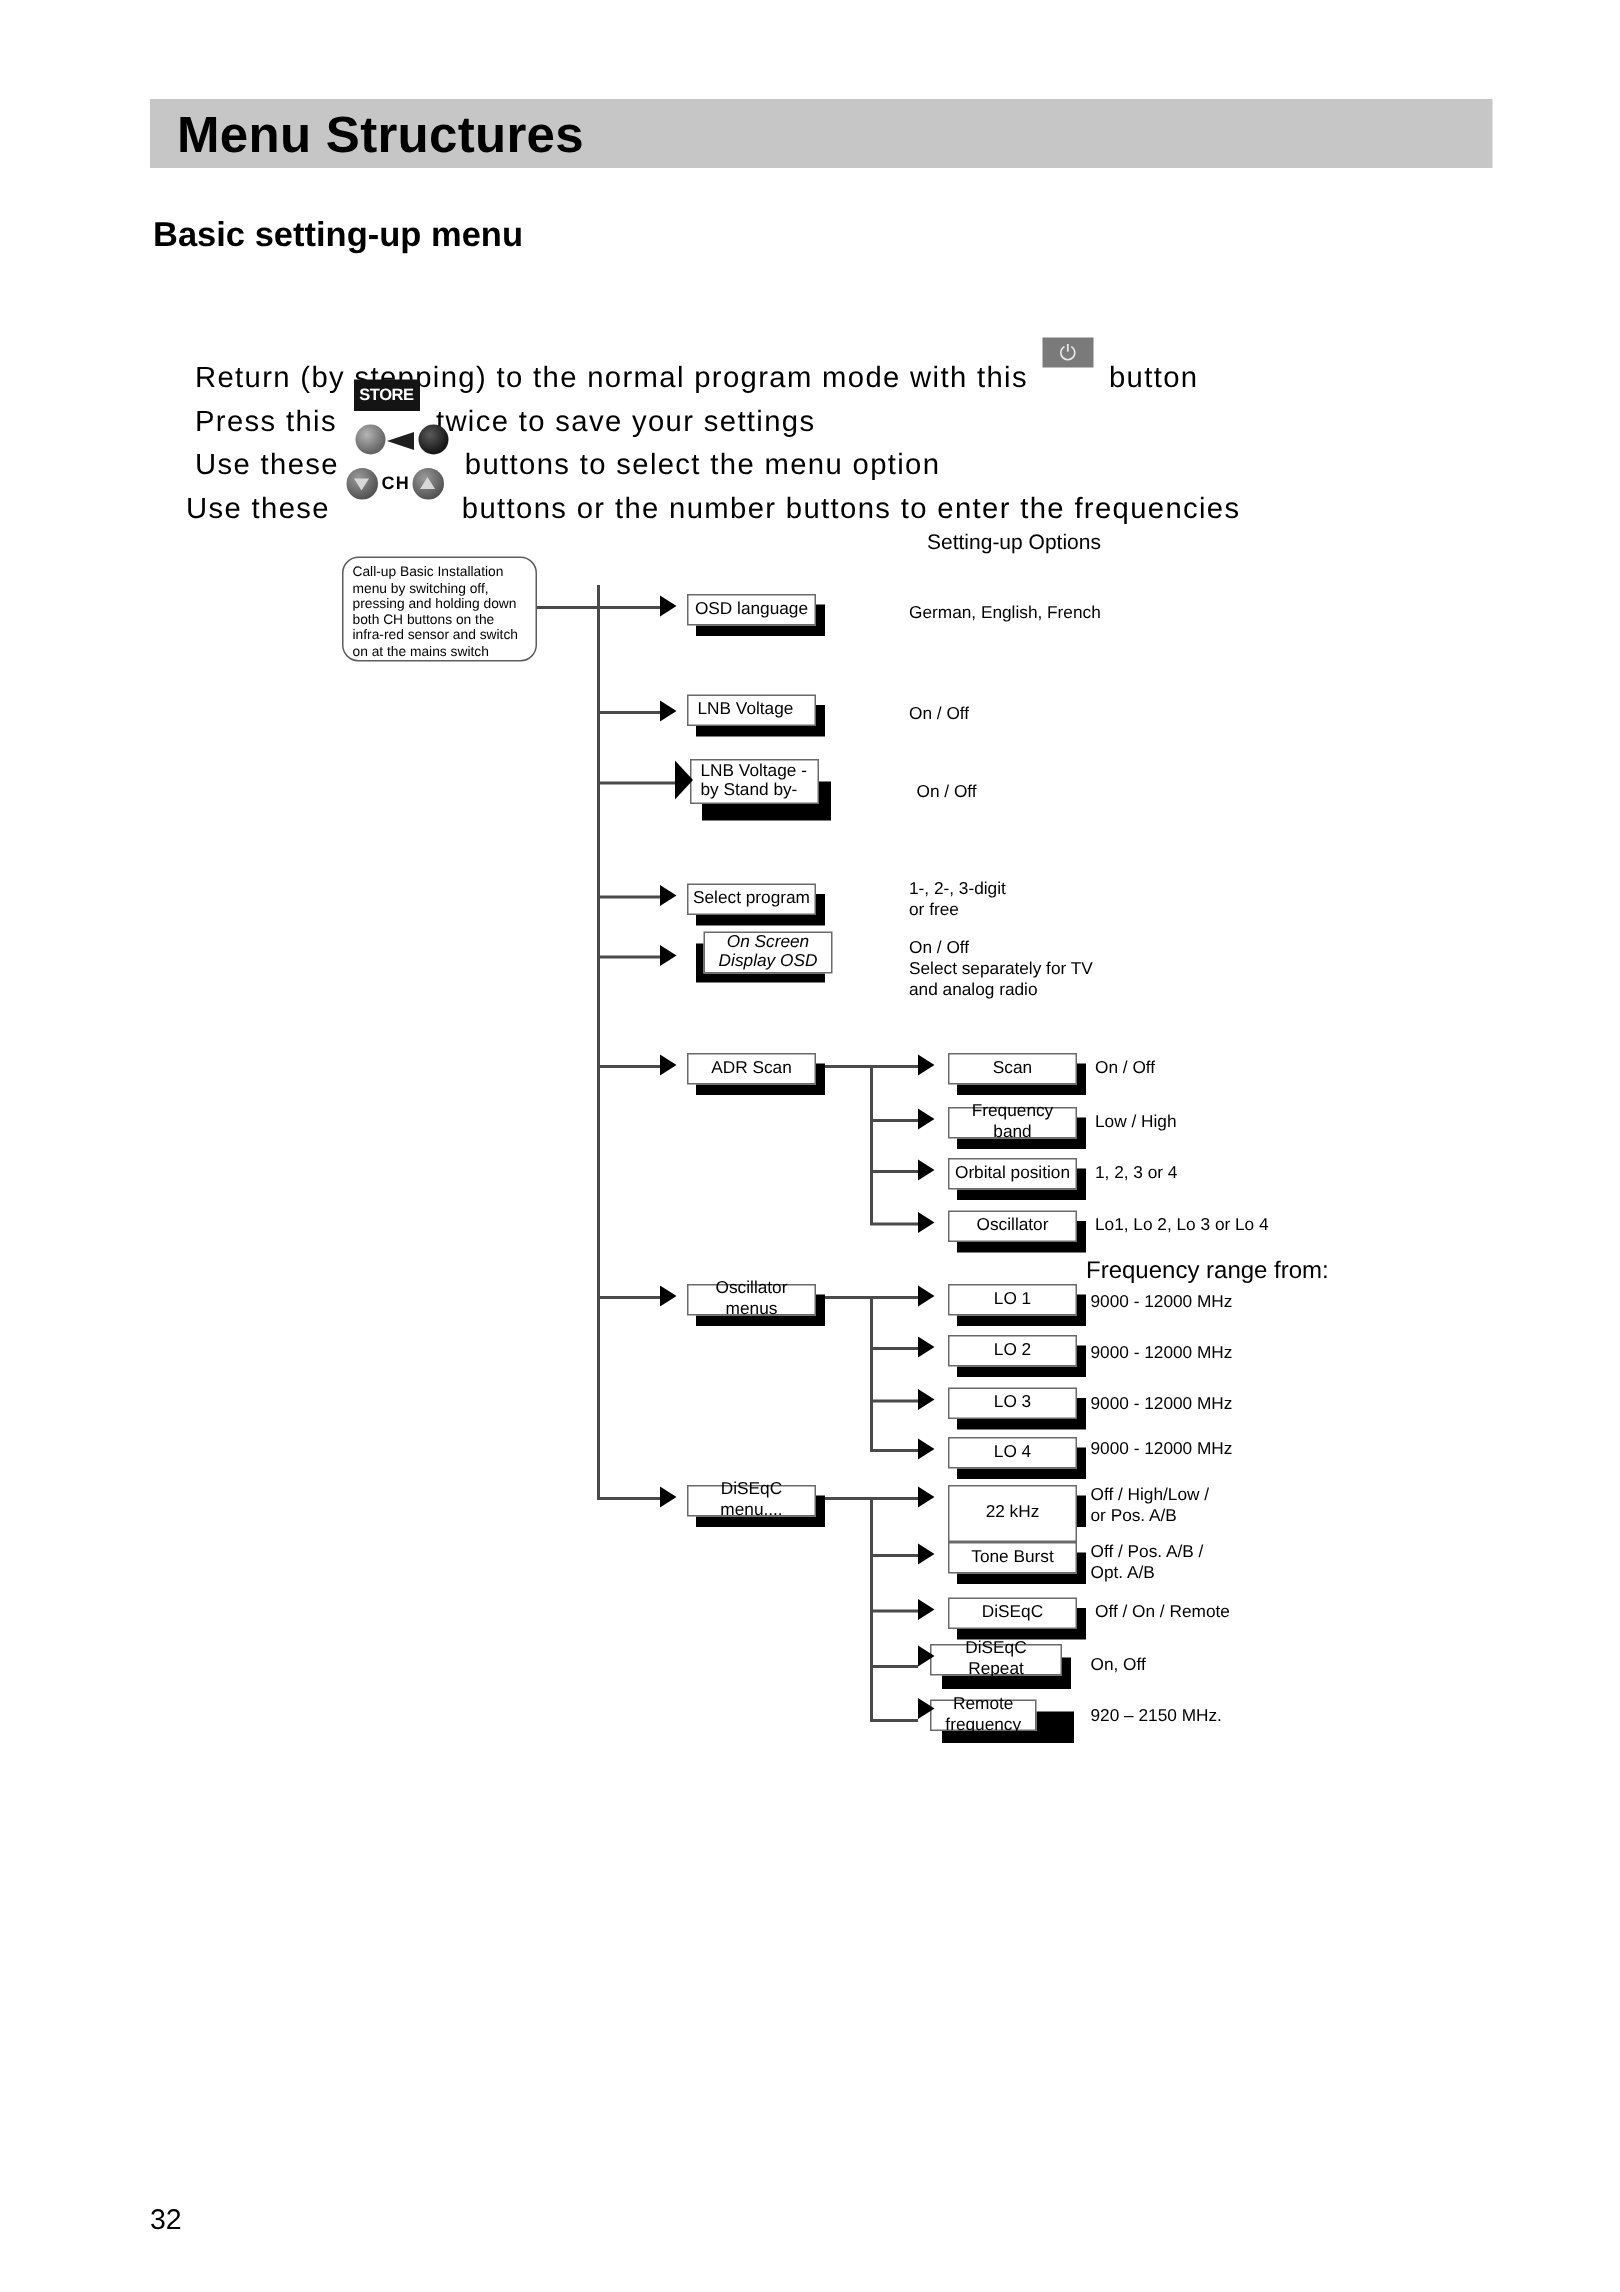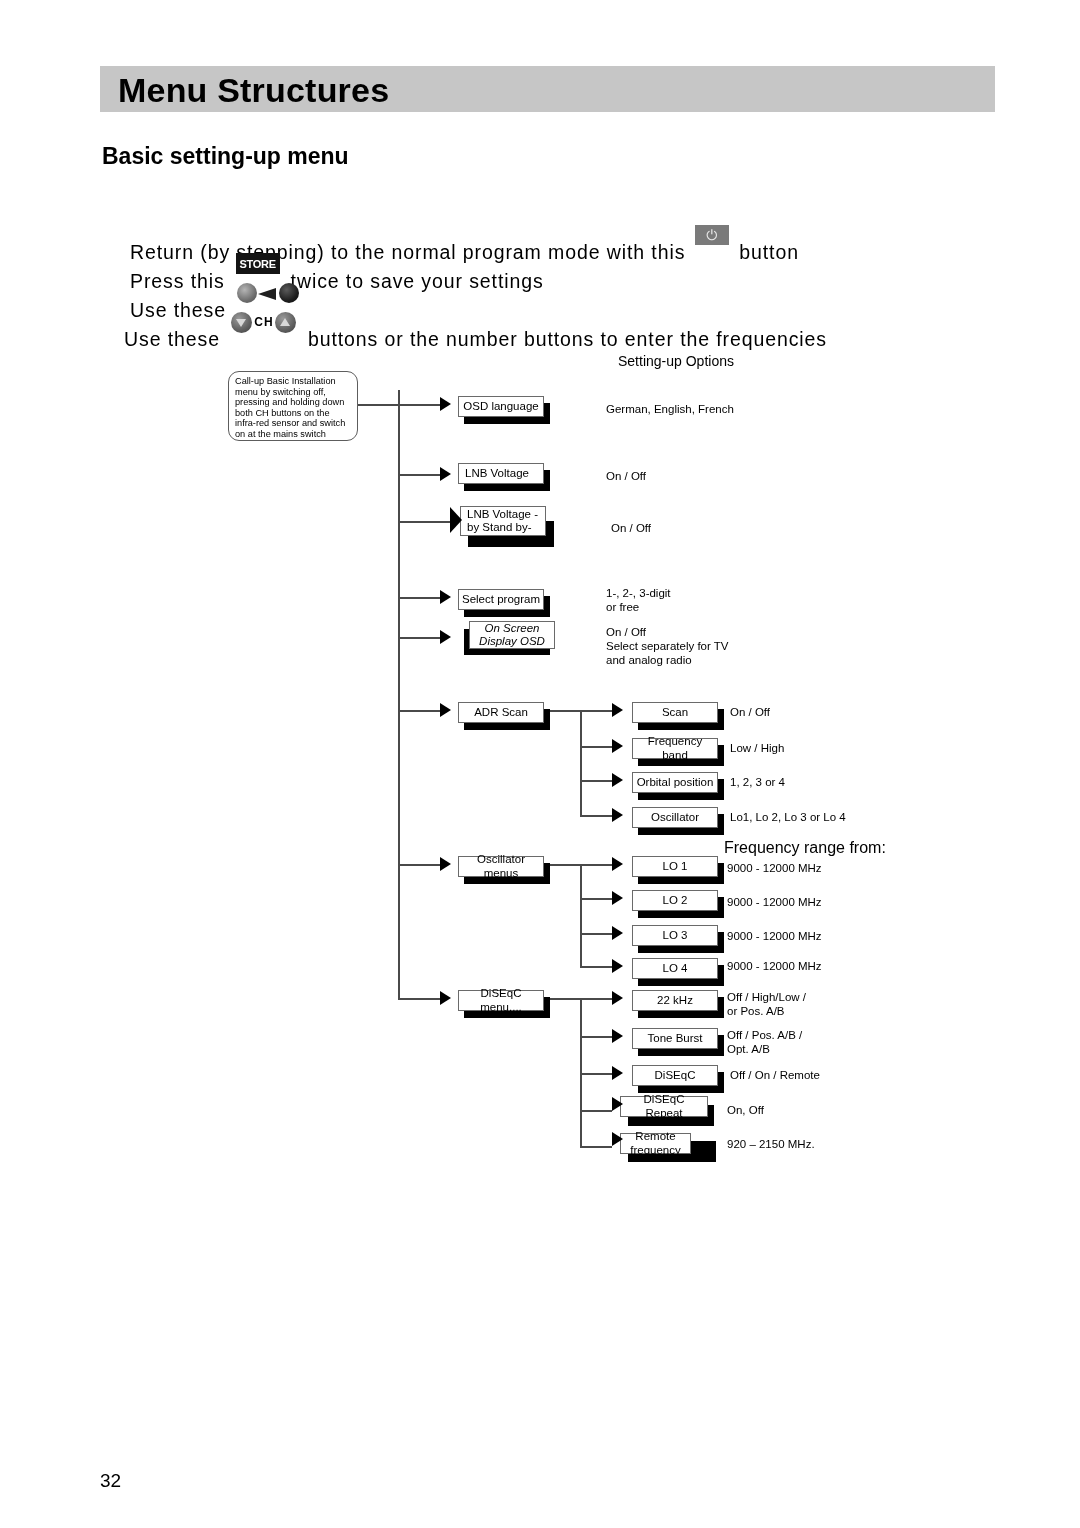--- a/index.html
+++ b/index.html
@@ -272,20 +272,21 @@
 
 <div class="instr" style="top:263px;">
   <span class="txt">Use these</span>
   <span class="gap"></span>
   <span class="ico-vol">
     <span class="c1"></span>
       <span class="tri"></span>
       <span class="c2"></span>
   </span>
   <span class="gap"></span>
+  <span class="txt">buttons to select the menu option</span>
 </div>
 
 <div class="instr" style="top:292px; left:124px;">
   <span class="txt">Use these</span>
   <span class="gap"></span>
   <span class="ico-ch">
     <span class="cd"></span>
       <span class="chlbl">CH</span>
       <span class="cu"></span>
   </span>
@@ -407,21 +408,21 @@
   <div class="dg-arrow" style="left:440px; top:991px;"></div>
   <div class="dg-shadow" style="left:464px; top:997px; width:86px; height:21px;"></div>
   <div class="dg-box" style="left:458px; top:990px; width:86px; height:21px;">DiSEqC menu....</div>
 
   <div class="dg-line" style="left:544px; top:998px; width:38px; height:1.6px;"></div>
   <div class="dg-line" style="left:580px; top:998px; width:1.6px; height:148px;"></div>
 
   <div class="dg-line" style="left:580px; top:998px; width:32px; height:1.6px;"></div>
   <div class="dg-arrow" style="left:612px; top:991px;"></div>
   <div class="dg-shadow" style="left:638px; top:997px; width:86px; height:21px;"></div>
-  <div class="dg-box" style="left:632px; top:990px; width:86px; height:21px;">22 kHz</div>
+  <div class="dg-box" style="left:632px; top:990px; width:86px; height:38px;">22 kHz</div>
   <div class="dg-text" style="left:727px; top:990px;">Off / High/Low /
 or Pos. A/B</div>
 
   <div class="dg-line" style="left:580px; top:1036px; width:32px; height:1.6px;"></div>
   <div class="dg-arrow" style="left:612px; top:1029px;"></div>
   <div class="dg-shadow" style="left:638px; top:1035px; width:86px; height:21px;"></div>
   <div class="dg-box" style="left:632px; top:1028px; width:86px; height:21px;">Tone Burst</div>
   <div class="dg-text" style="left:727px; top:1028px;">Off / Pos. A/B /
 Opt. A/B</div>
 

